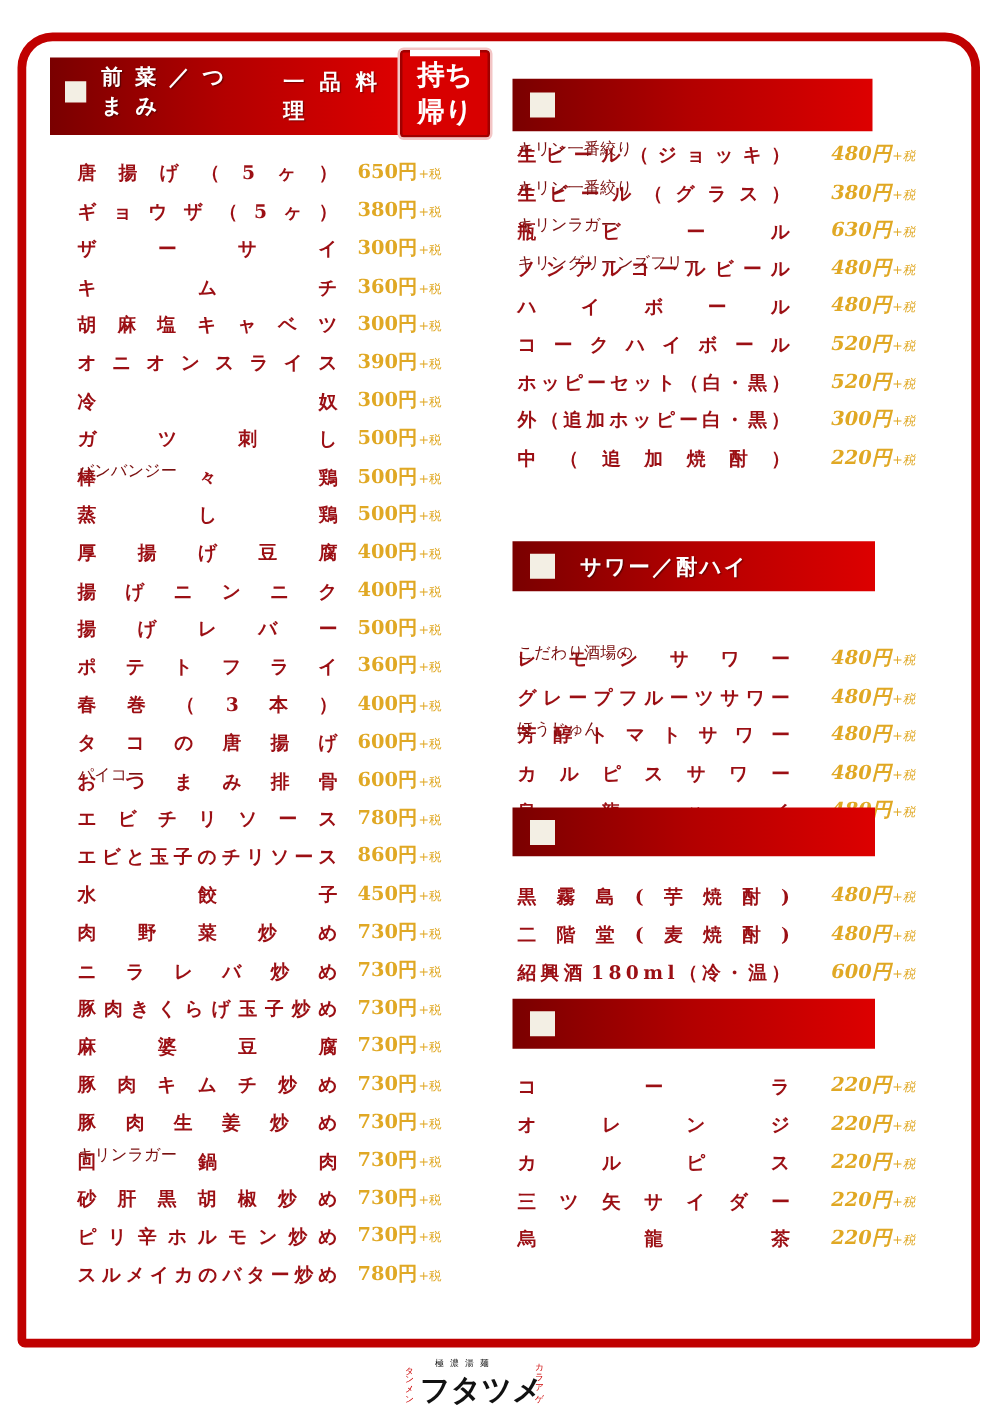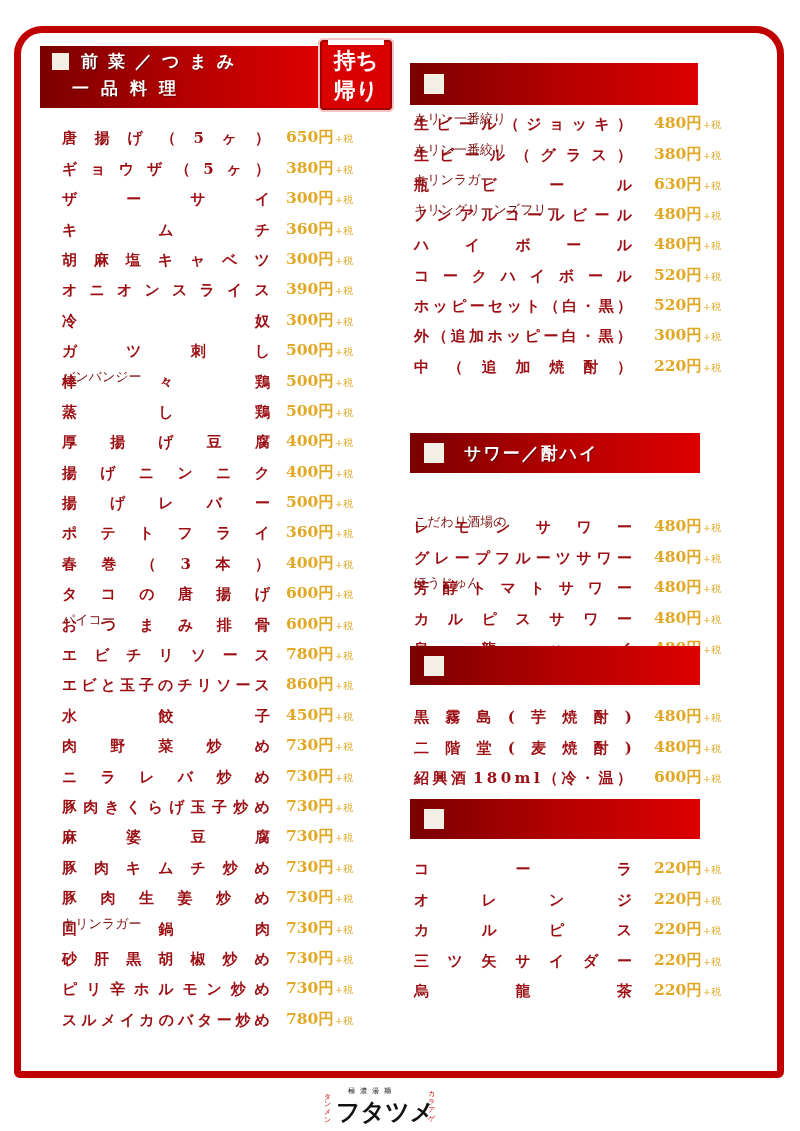--- a/index.html
+++ b/index.html
@@ -15,21 +15,21 @@
     position: absolute; height: 42px;
     background: linear-gradient(90deg, #7a0000 0%, #b30000 50%, #dd0000 100%);
     color: #fff; font-family: "DejaVu Sans", "Liberation Sans", sans-serif; font-weight: bold;
     display: flex; align-items: center; padding-left: 14px;
   }
   .header .sq { width: 20px; height: 20px; background: #f3efe4; margin-right: 20px; flex: 0 0 auto; }
   .header .title { font-size: 21px; letter-spacing: 2px; text-shadow: 1px 1px 1px rgba(0,0,0,0.4); }
 
   .header-left {
     left: 40px; top: 46px; width: 280px; height: 62px; align-items: flex-start; padding-top: 4px;
-    flex-direction: column; padding-left: 12px;
+    flex-direction: row; padding-left: 12px;
   }
   .header-left .row1 { display: flex; align-items: center; }
   .header-left .sq { width: 17px; height: 17px; margin-right: 12px; }
   .header-left .title { font-size: 17px; letter-spacing: 10px; }
   .header-left .row2 { font-size: 17px; letter-spacing: 12px; padding-left: 20px; margin-top: 4px; text-shadow: 1px 1px 1px rgba(0,0,0,0.4); }
 
   .takeout {
     position: absolute; left: 320px; top: 40px; width: 72px; height: 70px;
     background: #d80000; border: 2px solid #a00000; outline: 2px solid #f3c5c5;
     color: #fff; font-family: "DejaVu Sans", sans-serif; font-weight: bold; font-size: 22px;
@@ -54,21 +54,21 @@
     position: absolute; font-size: 13px; color: #7a1010; font-family: "DejaVu Sans", sans-serif;
     white-space: nowrap; letter-spacing: 0px;
   }
 
   .left-menu { left: 62px; top: 124px; }
   .left-menu .name { width: 208px; }
   .left-menu .price { left: 224px; bottom: 6px; }
   .left-menu .item .name { padding-bottom: 6px; }
 
   .right-menu .name { width: 218px; }
-  .right-menu .price { left: 240px; bottom: 6px; }
+  .right-menu .price { left: 251px; bottom: 6px; font-style: italic; }
   .right-menu .item .name { padding-bottom: 6px; }
 
   .logo {
     position: absolute; left: 318px; top: 1084px; width: 120px; height: 46px;
   }
   .logo .main { position: absolute; left: 18px; top: 12px; font-size: 24px; font-weight: bold; color: #111; letter-spacing: 0px; font-family: "DejaVu Sans", sans-serif; }
   .logo .sub { position: absolute; left: 30px; top: 2px; font-size: 7px; color: #111; letter-spacing: 5px; text-align: right; }
   .logo .vleft { position: absolute; left: 4px; top: 4px; font-size: 7px; color: #c00; writing-mode: vertical-rl; }
   .logo .vright { position: absolute; left: 108px; top: 2px; font-size: 7px; color: #c00; writing-mode: vertical-rl; }
 </style>

